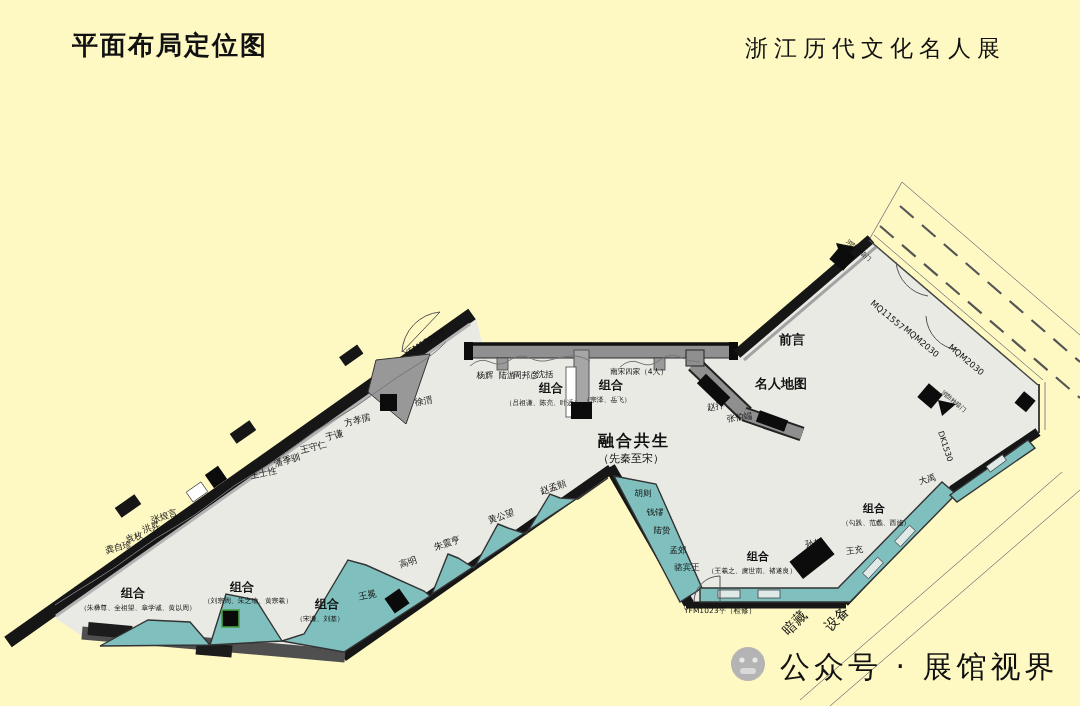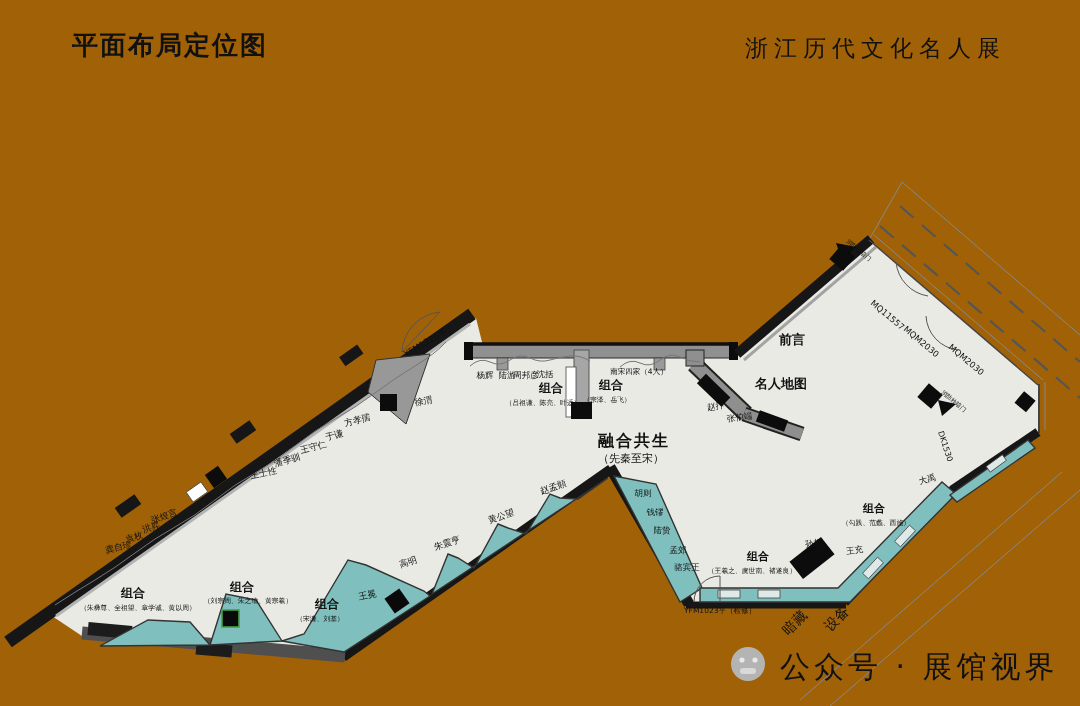--- a/index.html
+++ b/index.html
@@ -1,16 +1,16 @@
 <!DOCTYPE html>
 <html><head>
 <meta charset="utf-8">
 <style>
   html,body{margin:0;padding:0;background:#ffffff;}
-  .canvas{position:relative;width:1080px;height:706px;background:#a16207;overflow:hidden;
+  .canvas{position:relative;width:1080px;height:706px;background:#fef9c3;overflow:hidden;
           font-family:"DejaVu Sans","Liberation Sans",sans-serif;}
   svg{position:absolute;left:0;top:0;}
   svg text{font-family:"DejaVu Sans","Liberation Sans",sans-serif;fill:#111;}
 </style>
 </head>
 <body>
 
 <div class="canvas">
 <svg width="1080" height="706" viewBox="0 0 1080 706">
 

